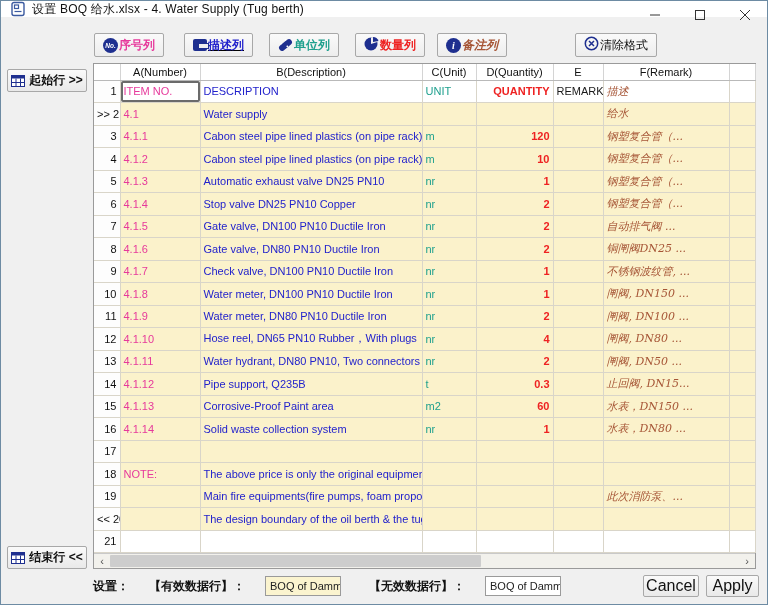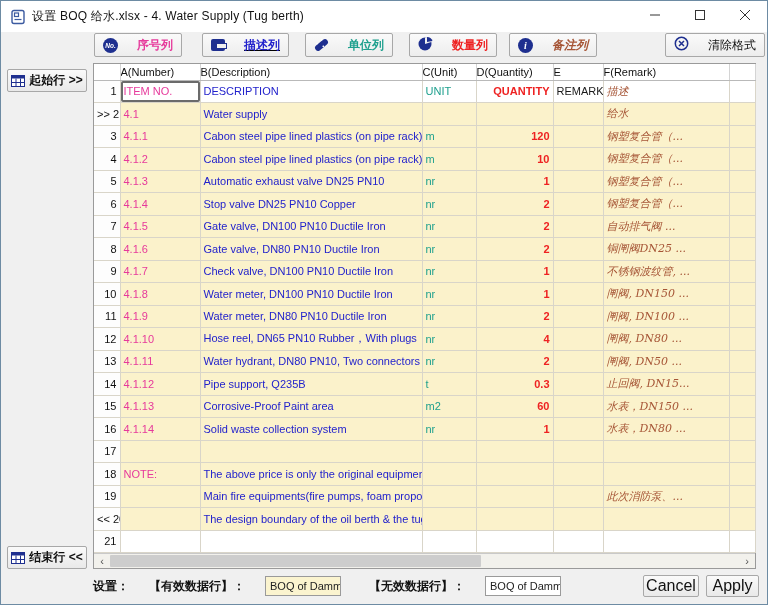--- a/index.html
+++ b/index.html
@@ -4,30 +4,30 @@
 <style>
   :root{
     --c-pink:#e6399b; --c-blue:#2222cc; --c-teal:#1fa08e; --c-red:#ee2222;
     --c-brown:#a65536; --c-navy:#1e2f8f; --row-yellow:#fbf2cb; --line:#d9d5c9;
   }
   *{box-sizing:border-box; margin:0; padding:0;}
   html,body{background:#d8d8d8; font-family:"Liberation Sans","DejaVu Sans",sans-serif;}
   .window{position:relative; width:768px; height:605px; background:#f0f0f0;
           border:1px solid #6d8ba3; overflow:hidden;}
   
-  .titlebar{position:absolute; top:0; left:0; right:0; height:31px; background:#ffffff;
+  .titlebar{position:absolute; top:0; left:0; right:0; height:16px; background:#ffffff;
             display:flex; align-items:center;}
   .app-icon{width:16px; height:16px; margin:0 6px 0 9px; display:inline-flex;}
   .title{font-size:12px; color:#111; letter-spacing:.2px;}
   .win-controls{position:absolute; right:0; top:0; height:28px; display:flex;}
   .wc{width:45px; height:28px; display:flex; align-items:center; justify-content:center; cursor:default;}
   .wc svg{display:block;}
   
   .toolbar{position:absolute; top:30px; left:0; right:0; height:28px; display:flex; align-items:center;}
-  .tb{display:inline-flex; align-items:center; gap:19px; height:24px; padding:0 8px;
+  .tb{display:inline-flex; align-items:center; gap:1px; height:24px; padding:0 8px;
       background:linear-gradient(#fafafa,#ededed); border:1px solid #a8a8a8; border-radius:2px;
       font-family:inherit; font-size:12px; cursor:default;text-align:center;}
   .tb .ic{flex:0 0 auto;}
   .lbl-pink{color:var(--c-pink); font-weight:bold;}
   .lbl-blue{color:var(--c-blue); font-weight:bold;}
   .lbl-teal{color:var(--c-teal); font-weight:bold;}
   .lbl-red{color:var(--c-red); font-weight:bold;}
   .lbl-brown{color:var(--c-brown); font-style:italic; font-weight:bold;}
   .lbl-black{color:#111;}
   .ic-circle{width:15px; height:15px; border-radius:50%; background:var(--c-navy);
@@ -43,21 +43,21 @@
   .ic-ruler::after{content:"• • •"; position:absolute; top:-4px; left:2px; color:#fff; font-size:6px; letter-spacing:1px;}
   
   .main{position:absolute; top:60px; left:0; right:0; bottom:35px;}
   .side-btn{position:absolute; left:6px; width:80px; height:23px; display:inline-flex;
             align-items:center; justify-content:center; gap:4px;
             background:linear-gradient(#fafafa,#e9e9e9); border:1px solid #a8a8a8;
             border-radius:2px; font-family:inherit; font-size:12px; font-weight:bold; color:#111;}
   .grid-outer{position:absolute; left:92px; top:2px; width:663px; height:506px;
               background:#fff; border:1px solid #9a9a9a;}
   table.grid{border-collapse:collapse; table-layout:fixed; width:661px; font-size:11px;}
-  table.grid th{height:16px; font-weight:normal; font-size:11px; color:#111; text-align:left;
+  table.grid th{height:16px; font-weight:normal; font-size:11px; color:#111; text-align:center;
                 background:#ffffff; border-right:1px solid #d4d4d4; border-bottom:1px solid #b9b9b9;
                 overflow:hidden; white-space:nowrap;}
   table.grid td{height:22.5px; border-right:1px solid var(--line); border-bottom:1px solid var(--line);
                 overflow:hidden; white-space:nowrap; padding:0 3px; background:var(--row-yellow);}
   tr.white td{background:#ffffff;}
   td.gutter{background:#fdfdfd !important; color:#111; text-align:right; padding-right:4px;
             border-right:1px solid #c0c0c0; font-size:11px;}
   td.col-a{color:var(--c-pink);}
   td.col-b{color:var(--c-blue);}
   td.col-c{color:var(--c-teal);}

